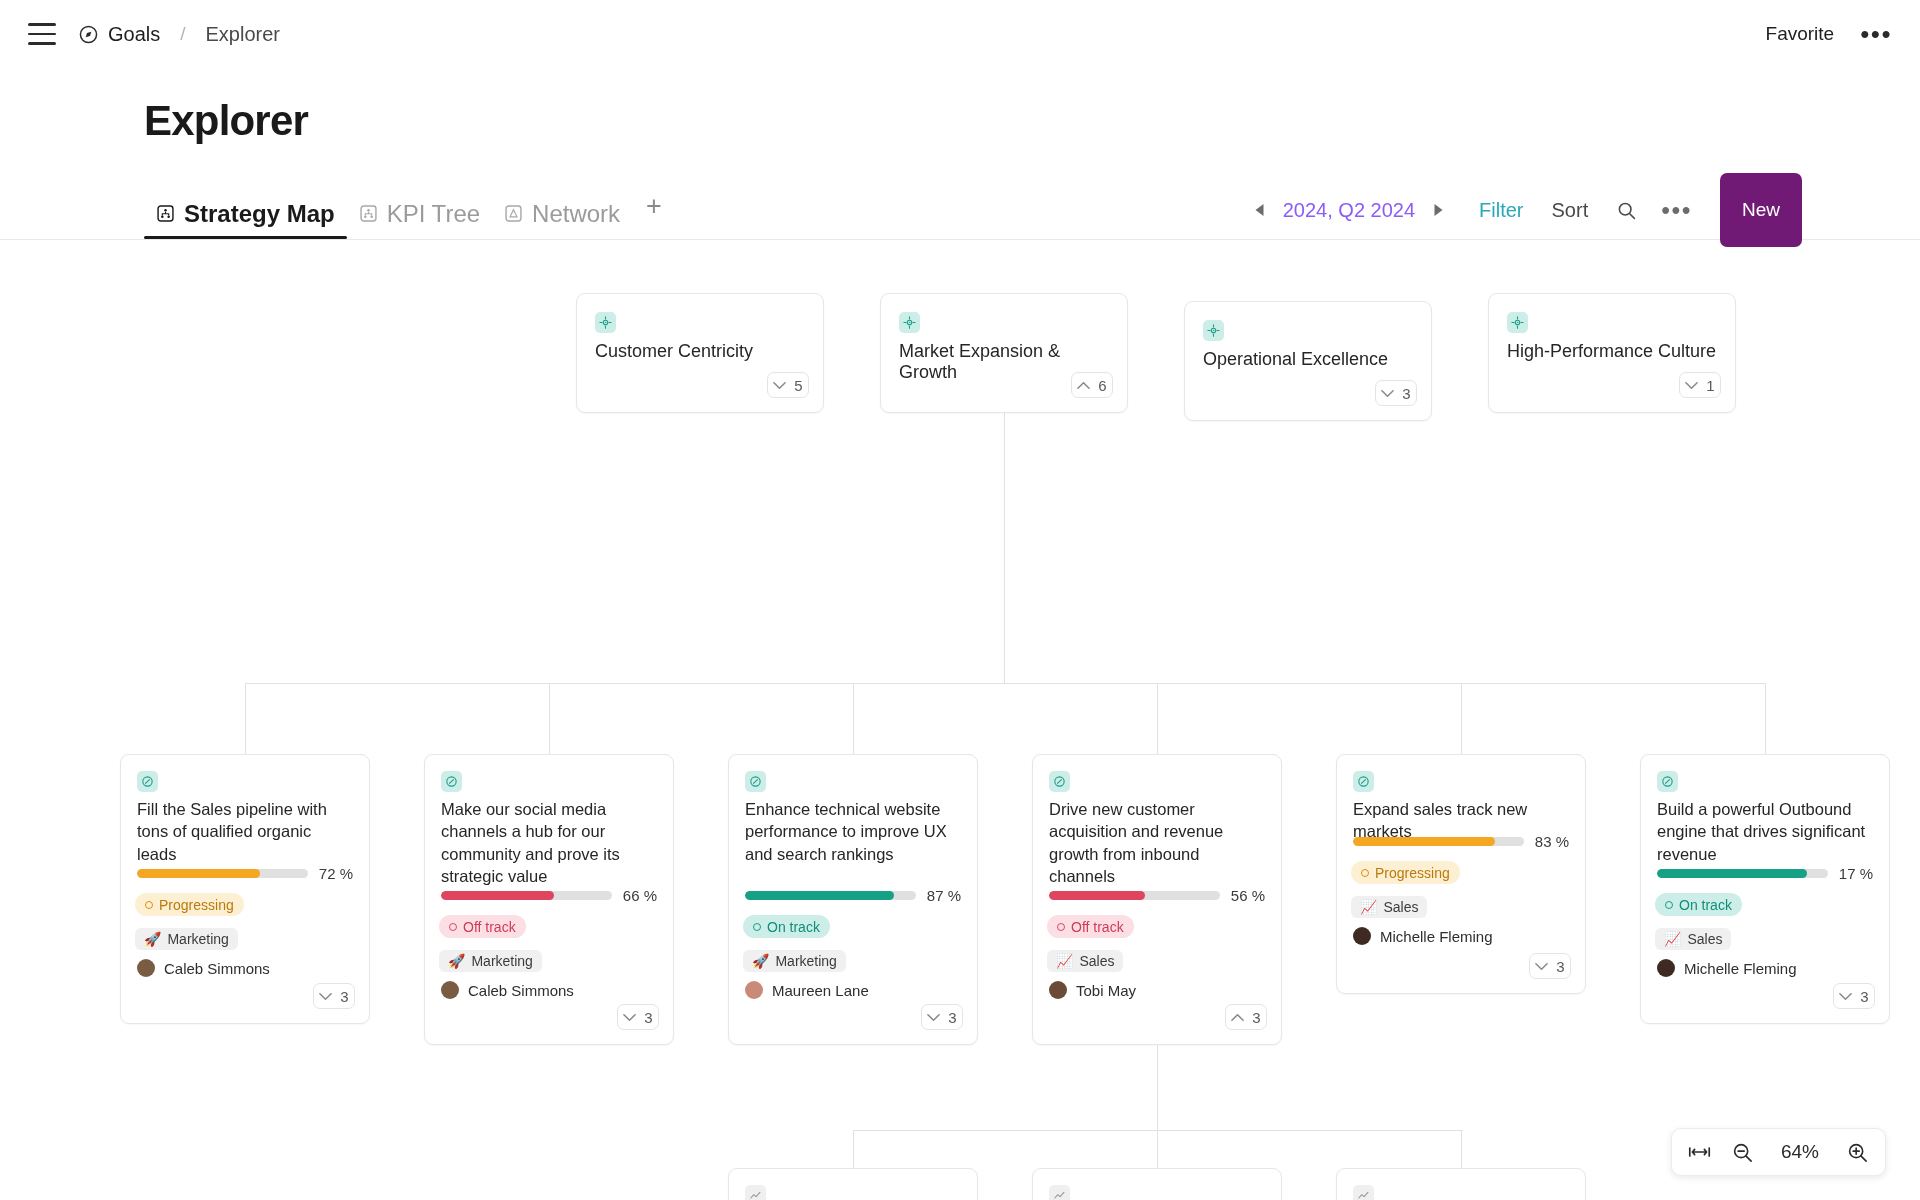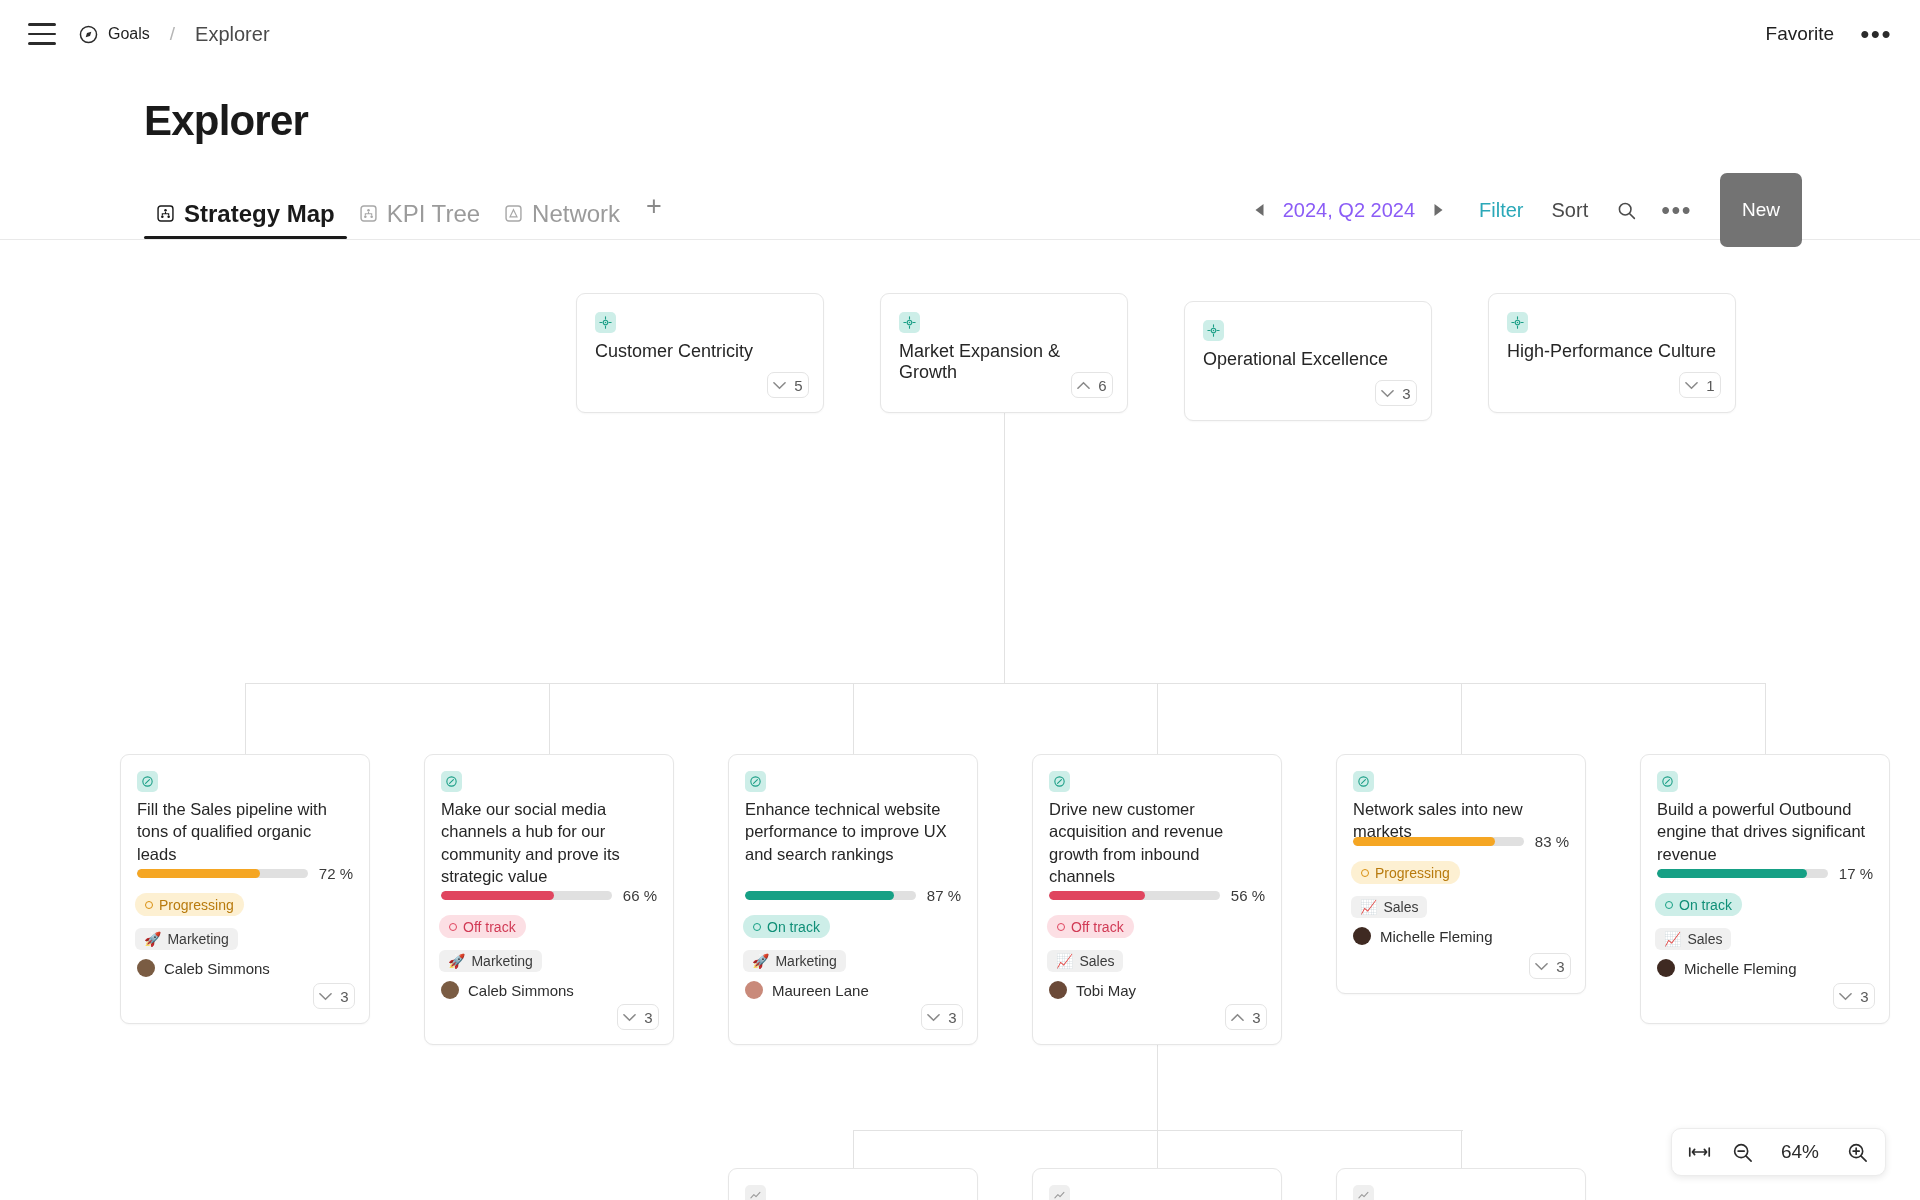--- a/index.html
+++ b/index.html
@@ -14,21 +14,21 @@
   
   #topbar {
     position: absolute; top: 0; left: 0; width: 1920px; height: 68px;
     display: flex; align-items: center; padding: 0 28px;
   }
   #hamburger { width: 28px; height: 22px; display:flex; flex-direction:column;
     justify-content:space-between; cursor:pointer; margin-right: 22px; }
   #hamburger span { display:block; height:2.6px; background:#2b2b2b; border-radius:2px; }
   .crumb-wrap { display:flex; align-items:center; gap:9px; }
   .compass-ico { width:21px; height:21px; }
-  .crumb-link { font-size: 16px; color:#1f1f1f; cursor:pointer; }
+  .crumb-link { font-size: 20px; color:#1f1f1f; cursor:pointer; }
   .crumb-sep { font-size: 19px; color:#b5b5b5; margin: 0 11px; }
   .crumb-cur { font-size: 20px; color:#4a4a4a; }
   #topbar-right { margin-left:auto; display:flex; align-items:center; gap:26px; }
   #fav { font-size:19px; color:#1f1f1f; cursor:pointer; }
   .dots { font-size:26px; color:#2b2b2b; letter-spacing:1.5px; cursor:pointer; line-height:10px; }
 
   
   #page-title {
     position:absolute; left:144px; top:97px;
     font-size: 42px; font-weight: bold; letter-spacing:-0.8px; color:#1a1a1a;
@@ -53,21 +53,21 @@
   #toolbar { position:absolute; right:118px; top:0; height:56px; display:flex;
              align-items:center; gap:0; }
   .tb-arrow { width:30px; height:34px; display:flex; align-items:center; justify-content:center;
               cursor:pointer; color:#6c6c6c; font-size:15px; }
   #period { font-size:20px; color:#8b5cf6; padding: 0 8px; white-space:nowrap; cursor:pointer;}
   #filter { font-size:20px; color:#2aa8b8; margin-left:26px; cursor:pointer; }
   #sort { font-size:20px; color:#4a4a4a; margin-left:28px; cursor:pointer; }
   #search-ico { margin-left:28px; cursor:pointer; display:flex; }
   #tb-dots { margin-left:24px; font-size:25px; color:#6c6c6c; letter-spacing:1.5px;
              cursor:pointer; line-height:12px; }
-  #new-btn { margin-left:28px; background:#737373; color:#fff; font-size:19px;
+  #new-btn { margin-left:28px; background:#701a75; color:#fff; font-size:19px;
              padding: 26px 22px; border-radius:7px; border:none; cursor:pointer;
              font-family:"Liberation Sans", sans-serif; }
 
   
   #canvas { position:absolute; left:0; top:240px; width:1920px; height:960px; overflow:hidden; }
   .line { position:absolute; background:#e2e2e2; }
   .vline { width:1px; }
   .hline { height:1px; }
 
   .card {
@@ -441,21 +441,21 @@
     </div>
   </div>
 
   <div class="card" style="left:1336px; top:514px; width:250px; height:240px;">
     <div class="card-ico ico-teal" style="position:absolute; left:16px; top:16px;">
       <svg width="13" height="13" viewBox="0 0 24 24" fill="none" stroke="#1a9e86" stroke-width="2">
         <circle cx="12" cy="12" r="8.6"></circle>
           <path d="M15.6 8.4 8.4 15.6" stroke-linecap="round"></path>
       </svg>
     </div>
-    <div class="card-title" style="position:absolute; left:16px; top:43px; right:16px;">Network sales into new markets</div>
+    <div class="card-title" style="position:absolute; left:16px; top:43px; right:16px;">Expand sales track new markets</div>
     <div class="progrow" style="position:absolute; left:16px; right:16px; top:78px;">
       <div class="ptrack">
         <div class="pfill" style="width:83%; background:#f5a623;"></div>
       </div>
       <span class="ppct">83 %</span>
     </div>
     <div style="position:absolute; left:14px; top:106px;">
       <span class="chip" style="background:#fdf0d2; color:#d99011;">
         <span class="dot"></span>
         <span style="color:#b87a0d;">Progressing</span>

